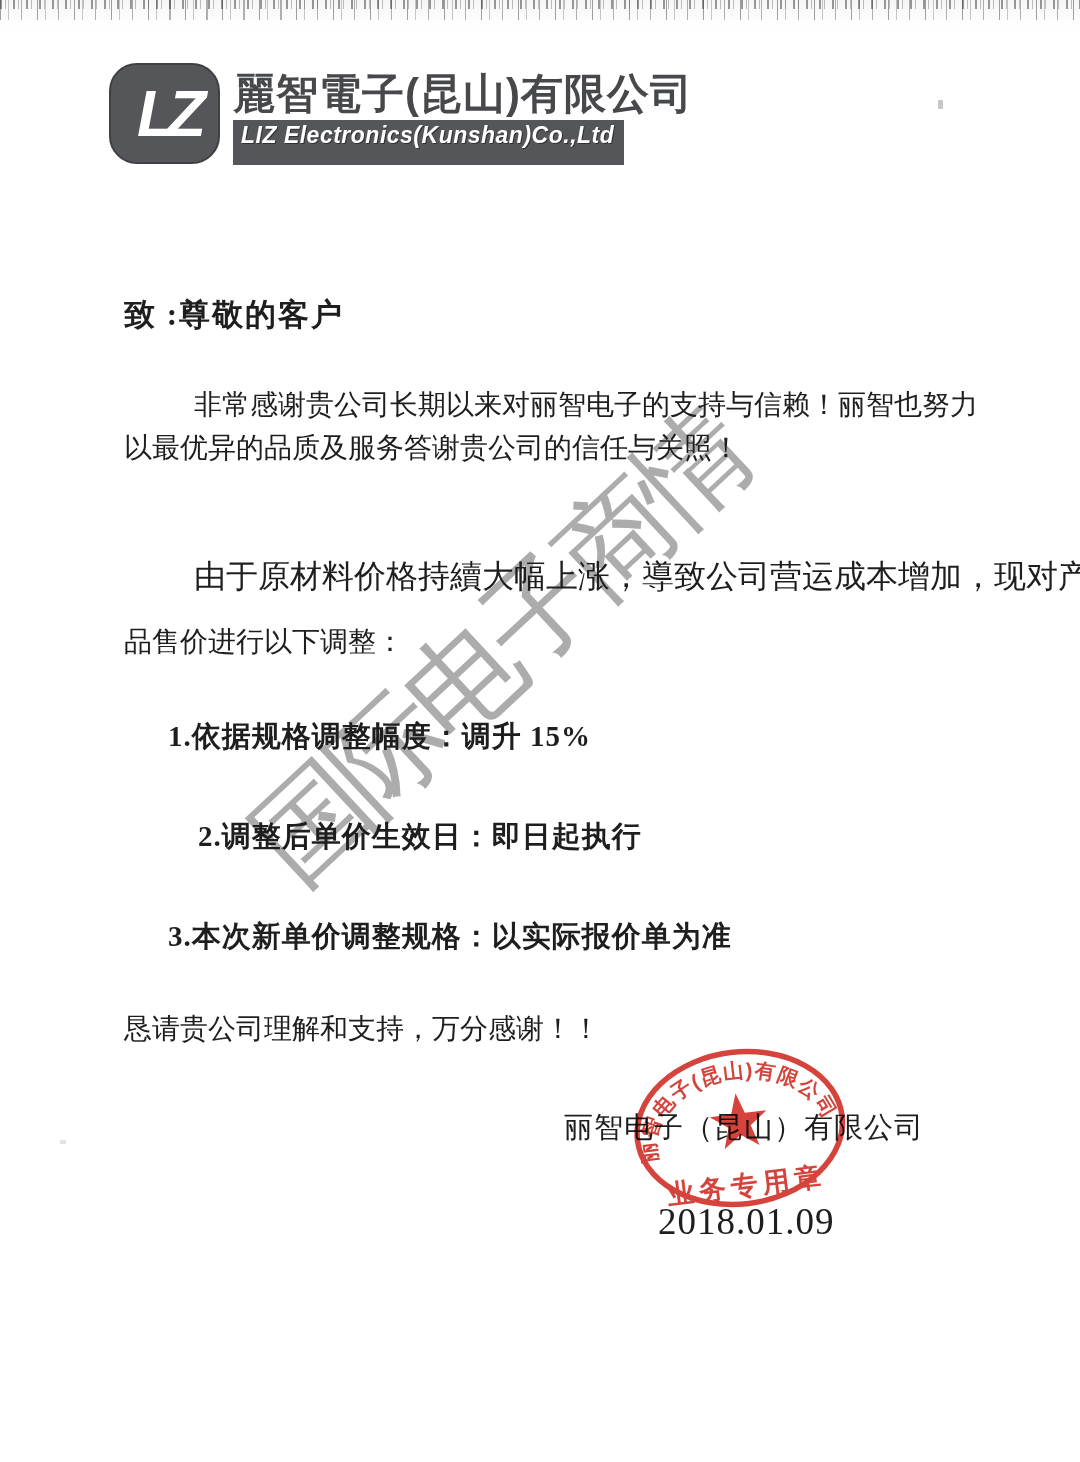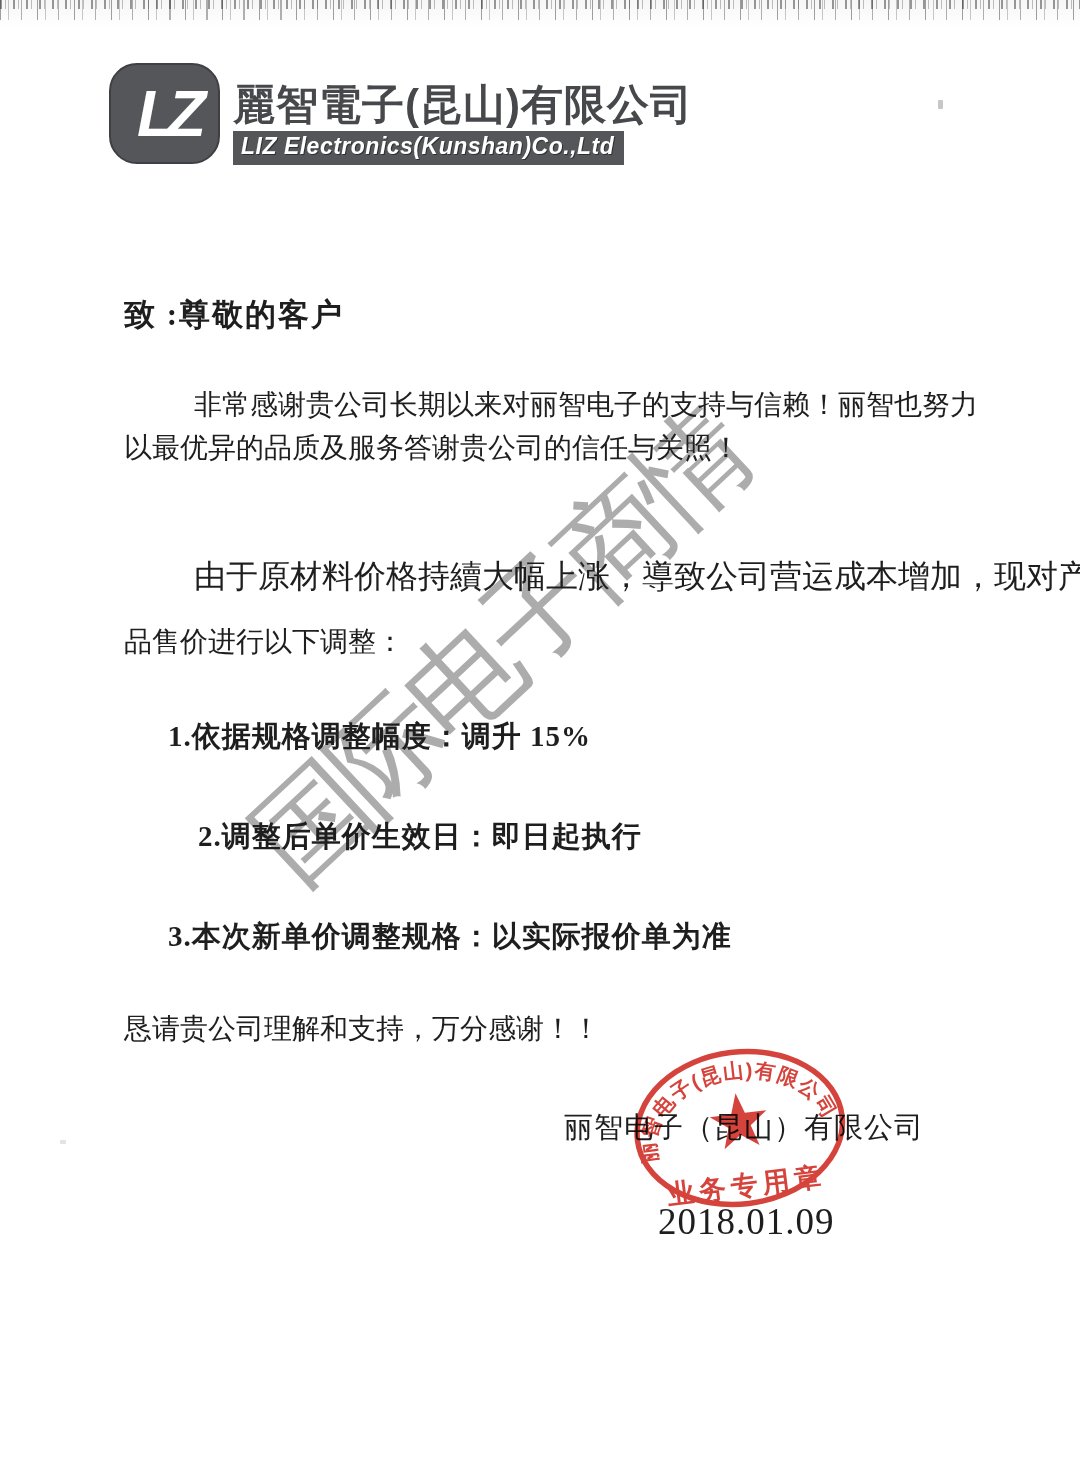--- a/index.html
+++ b/index.html
@@ -42,21 +42,21 @@
   .logo-text{display:flex;flex-direction:column;margin-top:6px;}
   .logo-cn{
     font-family:Liberation Sans, sans-serif;
     font-size:42px;font-weight:700;color:#47484b;letter-spacing:1px;line-height:1.1;
   }
   .logo-en{
     margin-top:3px;align-self:flex-start;
     background:#55565a;color:#ffffff;
     font-family:"Liberation Sans","DejaVu Sans",sans-serif;
     font-style:italic;font-weight:700;font-size:23px;letter-spacing:.5px;
-    padding:2px 10px 5px 8px;
+    padding:2px 10px 16px 8px;
     text-shadow:1px 1px 0 rgba(0,0,0,.45);
   }
 
   
   .line{position:absolute;white-space:nowrap;z-index:2;line-height:1.2;}
   .salutation{left:124px;top:296px;font-size:31px;font-weight:700;letter-spacing:2px;}
   .p1l1{left:194px;top:388px;font-size:28px;}
   .p1l2{left:124px;top:431px;font-size:28px;}
   .p2l1{left:194px;top:557px;font-size:32px;}
   .p2l2{left:124px;top:625px;font-size:28px;}

